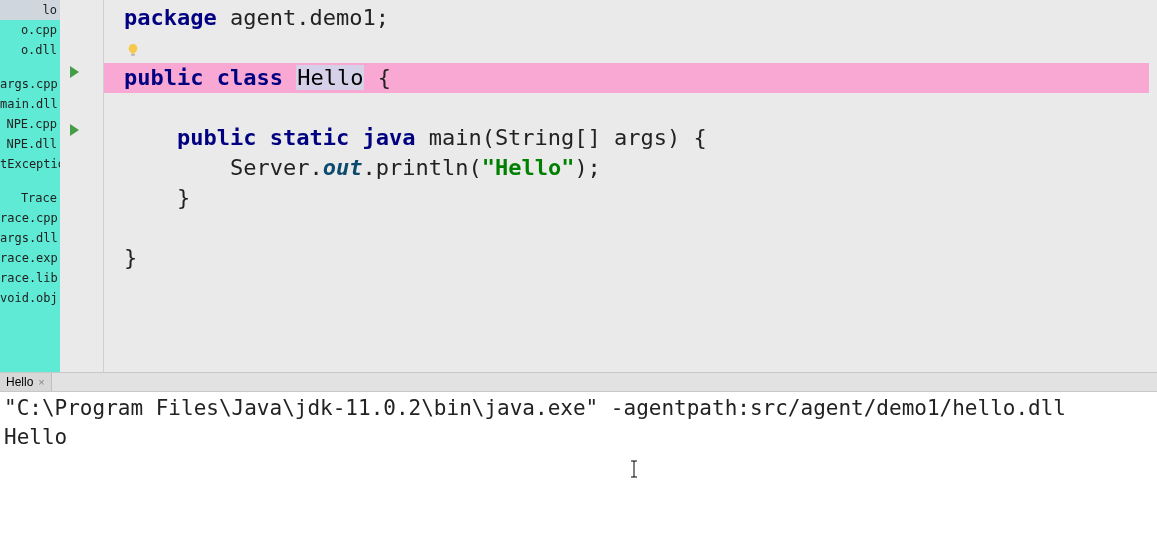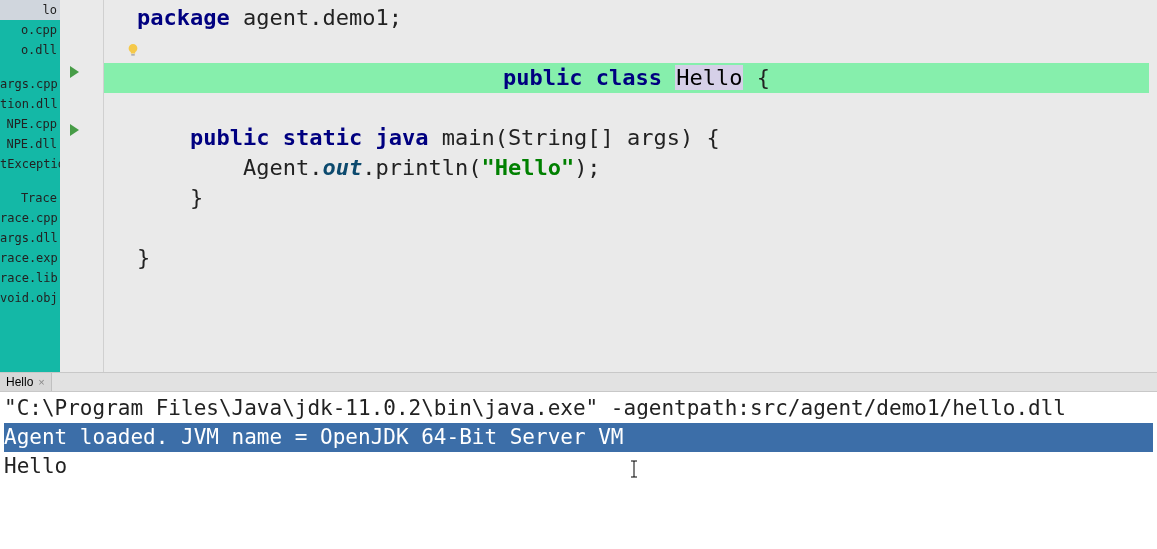--- a/index.html
+++ b/index.html
@@ -7,21 +7,21 @@
       font-family: 'Menlo', 'Consolas', monospace;
       background: #f0f0f0;
       width: 1157px;
       height: 549px;
       overflow: hidden;
     }
     .main-container { display: flex; flex-direction: column; height: 100%; }
     .top-area { display: flex; height: 372px; }
     .sidebar {
       width: 60px;
-      background: #14b8a6;
+      background: #5eead4;
       font-size: 12px;
       color: #222;
       overflow: hidden;
     }
     .sidebar-item {
       padding: 3px 3px 3px 0;
       white-space: nowrap;
       cursor: pointer;
       text-align: right;
     }
@@ -44,22 +44,22 @@
     }
     .editor {
       flex: 1;
       background: #eaeaea;
       position: relative;
       font-size: 22px;
       line-height: 30px;
       padding-left: 20px;
       padding-top: 3px;
     }
-    .code-line { height: 30px; white-space: pre; margin-left: 13px; }
-    .line-highlight { background: #86efac; margin-left: -20px; padding-left: 20px; margin-right: 8px; text-align: center; }
+    .code-line { height: 30px; white-space: pre; }
+    .line-highlight { background: #f9a8d4; margin-left: -20px; padding-left: 20px; margin-right: 8px; }
     .kw { color: #000080; font-weight: bold; }
     .kw-italic { color: #0c4a6e; font-weight: bold; font-style: italic; }
     .sel-token { background: #d6d0e8; padding: 0 1px; }
     .str { color: #008000; font-weight: bold; }
     .plain { color: #222; }
     .bulb {
       position: absolute;
       top: 35px;
       left: 22px;
       width: 14px; height: 14px;
@@ -109,21 +109,21 @@
 <body>
 
 <div class="main-container">
   <div class="top-area">
     <div class="sidebar" id="sidebar">
         <div class="sidebar-item selected">lo</div>
         <div class="sidebar-item">o.cpp</div>
         <div class="sidebar-item">o.dll</div>
         <div class="sidebar-spacer"></div>
         <div class="sidebar-item">args.cpp</div>
-        <div class="sidebar-item">tion.dll</div>
+        <div class="sidebar-item">main.dll</div>
         <div class="sidebar-item">NPE.cpp</div>
         <div class="sidebar-item">NPE.dll</div>
         <div class="sidebar-item">tException</div>
         <div class="sidebar-spacer"></div>
         <div class="sidebar-item">Trace</div>
         <div class="sidebar-item">race.cpp</div>
         <div class="sidebar-item">args.dll</div>
         <div class="sidebar-item">race.exp</div>
         <div class="sidebar-item">race.lib</div>
         <div class="sidebar-item">void.obj</div>
@@ -137,36 +137,35 @@
         <svg viewBox="0 0 16 16" width="14" height="14">
           <path class="bulb-base" d="M8 1a5 5 0 0 0-5 5c0 1.9 1 3.5 2.5 4.4V12h5v-1.6C12 9.5 13 7.9 13 6a5 5 0 0 0-5-5z"></path>
           <rect x="6" y="12.5" width="4" height="2" fill="#b0b0b0"></rect>
         </svg>
       </span>
     <div class="code-line"><span class="kw">package</span><span class="plain"> agent.demo1;</span></div>
         <div class="code-line"></div>
         <div class="code-line line-highlight"><span class="kw">public class </span><span class="sel-token">Hello</span><span class="plain"> {</span></div>
         <div class="code-line"></div>
         <div class="code-line"><span class="plain">    </span><span class="kw">public static java</span><span class="plain"> main(String[] args) {</span></div>
-        <div class="code-line"><span class="plain">        Agent.</span><span class="kw-italic">out</span><span class="plain">.println(</span><span class="str">"Hello"</span><span class="plain">);</span></div>
+        <div class="code-line"><span class="plain">        Server.</span><span class="kw-italic">out</span><span class="plain">.println(</span><span class="str">"Hello"</span><span class="plain">);</span></div>
         <div class="code-line"><span class="plain">    }</span></div>
         <div class="code-line"></div>
         <div class="code-line"><span class="plain">}</span></div>
       </div>
   </div>
   <div class="bottom-area">
     <div class="tab-bar">
       <div class="tab">
         <span>Hello</span>
         <span class="tab-close">×</span>
       </div>
     </div>
     <div class="console" id="console">
       <div class="console-line">"C:\Program Files\Java\jdk-11.0.2\bin\java.exe" -agentpath:src/agent/demo1/hello.dll</div>
-        <div class="console-line highlighted">Agent loaded. JVM name = OpenJDK 64-Bit Server VM</div>
         <div class="console-line">Hello</div>
         <div class="console-line"></div>
         <span class="text-cursor">
         <svg width="8" height="20" viewBox="0 0 8 20">
           <line class="ibeam" x1="4" y1="2" x2="4" y2="18"></line>
           <line class="ibeam" x1="1" y1="2" x2="7" y2="2"></line>
           <line class="ibeam" x1="1" y1="18" x2="7" y2="18"></line>
         </svg>
       </span>
     </div>

